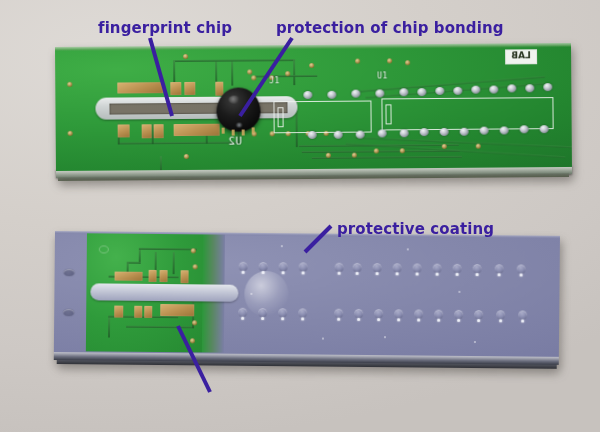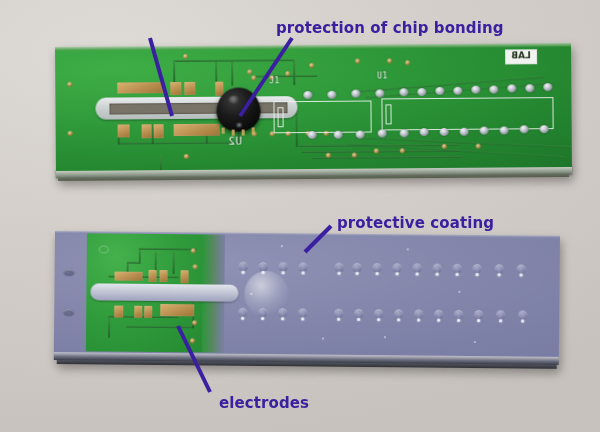--- a/index.html
+++ b/index.html
@@ -447,20 +447,20 @@
     </div>
   </div>
 
   <svg id="anno-svg" viewBox="0 0 600 432">
     <line x1="150" y1="38" x2="172" y2="116"></line>
     <line x1="292" y1="38" x2="240" y2="116"></line>
     <line x1="331" y1="226" x2="305" y2="252"></line>
     <line x1="210" y1="392" x2="178" y2="326"></line>
   </svg>
 
+  <div class="anno-text" style="left:98px;top:19px;">fingerprint chip</div>
 
   <div class="anno-text" style="left:276px;top:19px;">protection of chip bonding</div>
 
-  <div class="anno-text" style="left:337px;top:214px;">protective coating</div>
-
-  <div class="anno-text" style="left:219px;top:394px;">electrodes</div>
+  <div class="anno-text" style="left:337px;top:220px;">protective coating</div>
+
 
 </div>
 
 </body></html>

